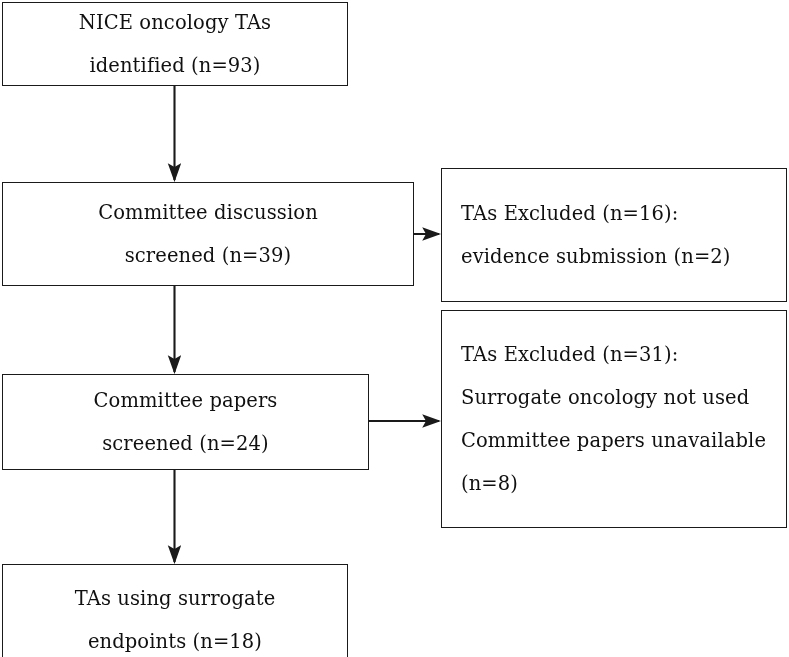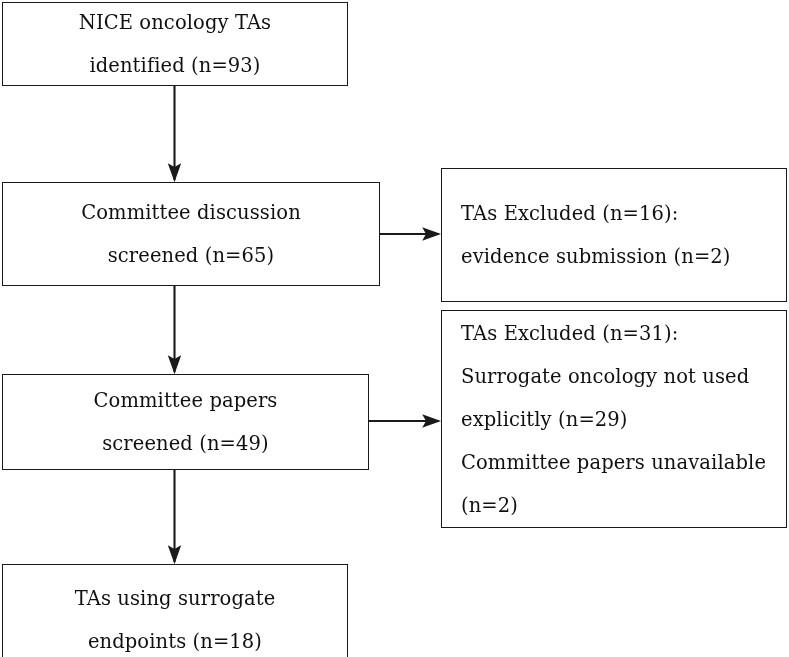--- a/index.html
+++ b/index.html
@@ -66,41 +66,40 @@
     <line x1="174.5" y1="470" x2="174.5" y2="562" stroke="#1a1a1a" stroke-width="2.1" marker-end="url(#arrowhead)"></line>
     <line x1="348" y1="234" x2="439" y2="234" stroke="#1a1a1a" stroke-width="2.1" marker-end="url(#arrowhead)"></line>
     <line x1="348" y1="421" x2="439" y2="421" stroke="#1a1a1a" stroke-width="2.1" marker-end="url(#arrowhead)"></line>
   </svg>
 
   <div class="flow-box centered" style="left:2px; top:2px; width:346px; height:84px;">
     <div class="box-line">NICE oncology TAs</div>
     <div class="box-line">identified (n=93)</div>
   </div>
 
-  <div class="flow-box centered" style="left:2px; top:182px; width:378px; height:104px;">
+  <div class="flow-box centered" style="left:2px; top:182px; width:412px; height:104px;">
     <div class="box-line">Committee discussion</div>
-    <div class="box-line">screened (n=65)</div>
+    <div class="box-line">screened (n=39)</div>
   </div>
 
   <div class="flow-box centered" style="left:2px; top:374px; width:367px; height:96px;">
     <div class="box-line">Committee papers</div>
-    <div class="box-line">screened (n=49)</div>
+    <div class="box-line">screened (n=24)</div>
   </div>
 
   <div class="flow-box centered" style="left:2px; top:564px; width:346px; height:112px;">
     <div class="box-line">TAs using surrogate</div>
     <div class="box-line">endpoints (n=18)</div>
   </div>
 
   <div class="flow-box left-aligned" style="left:441px; top:168px; width:346px; height:134px;">
     <div class="box-line">TAs Excluded (n=16):</div>
     <div class="box-line">evidence submission (n=2)</div>
   </div>
 
   <div class="flow-box left-aligned" style="left:441px; top:310px; width:346px; height:218px;">
     <div class="box-line">TAs Excluded (n=31):</div>
     <div class="box-line">Surrogate oncology not used</div>
-    <div class="box-line">explicitly (n=29)</div>
     <div class="box-line">Committee papers unavailable</div>
-    <div class="box-line">(n=2)</div>
+    <div class="box-line">(n=8)</div>
   </div>
 
 </div>
 
 </body></html>

